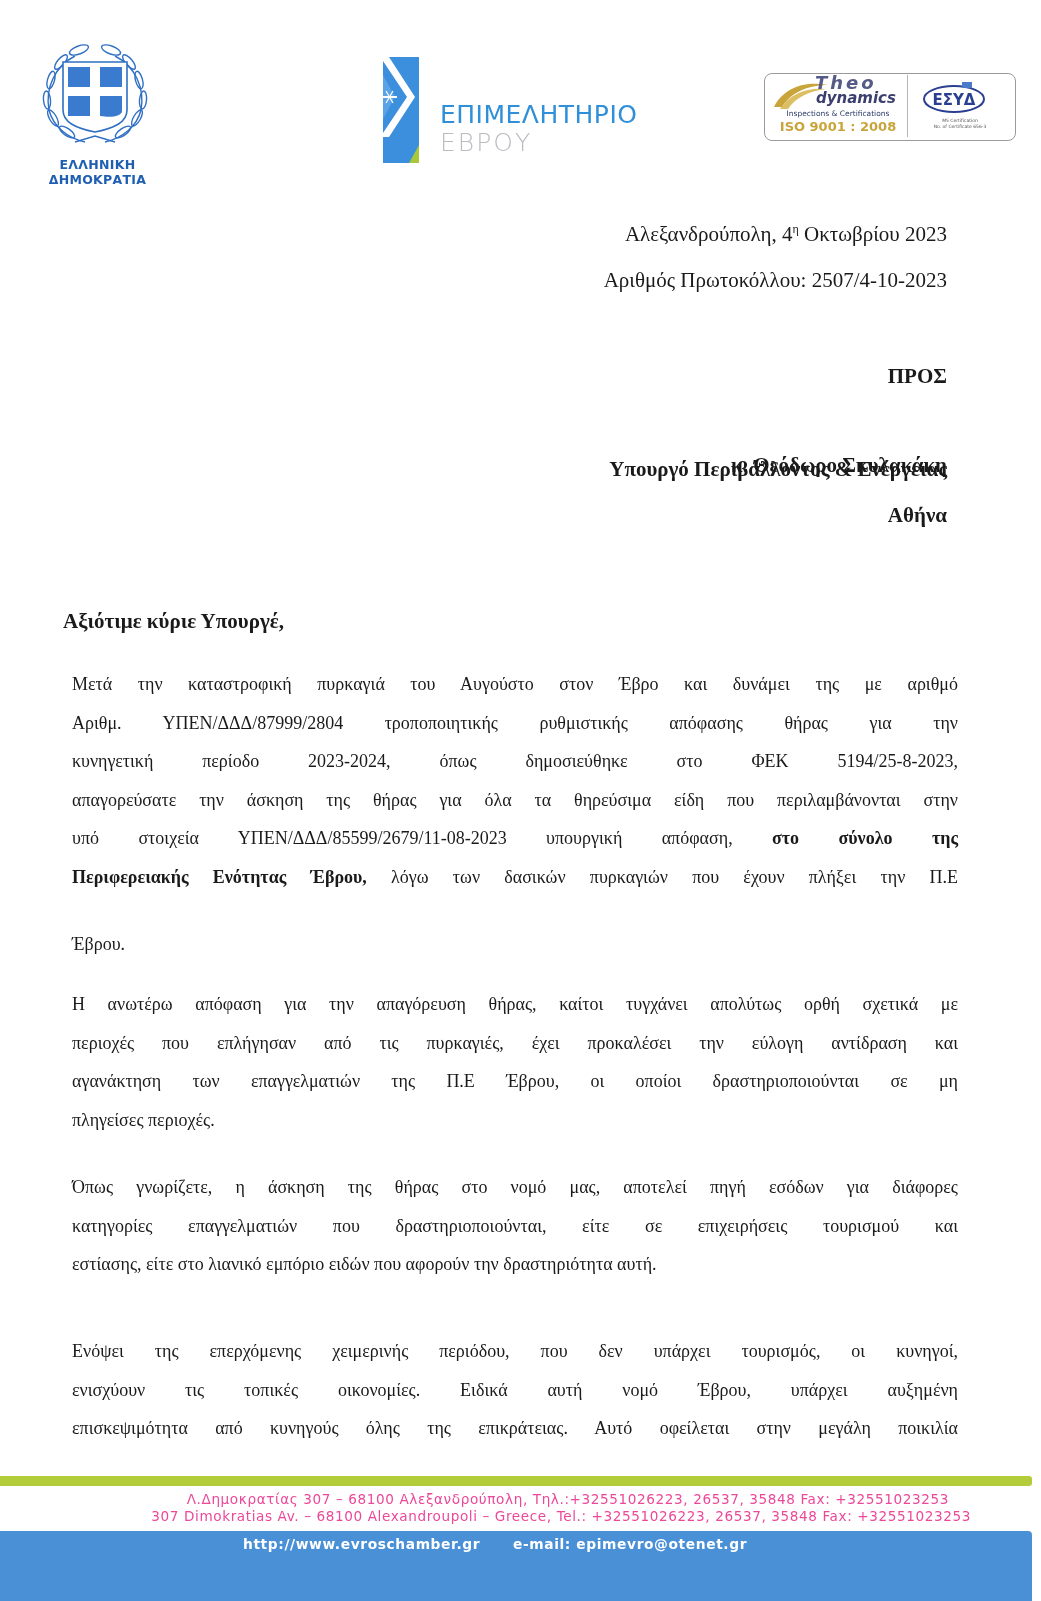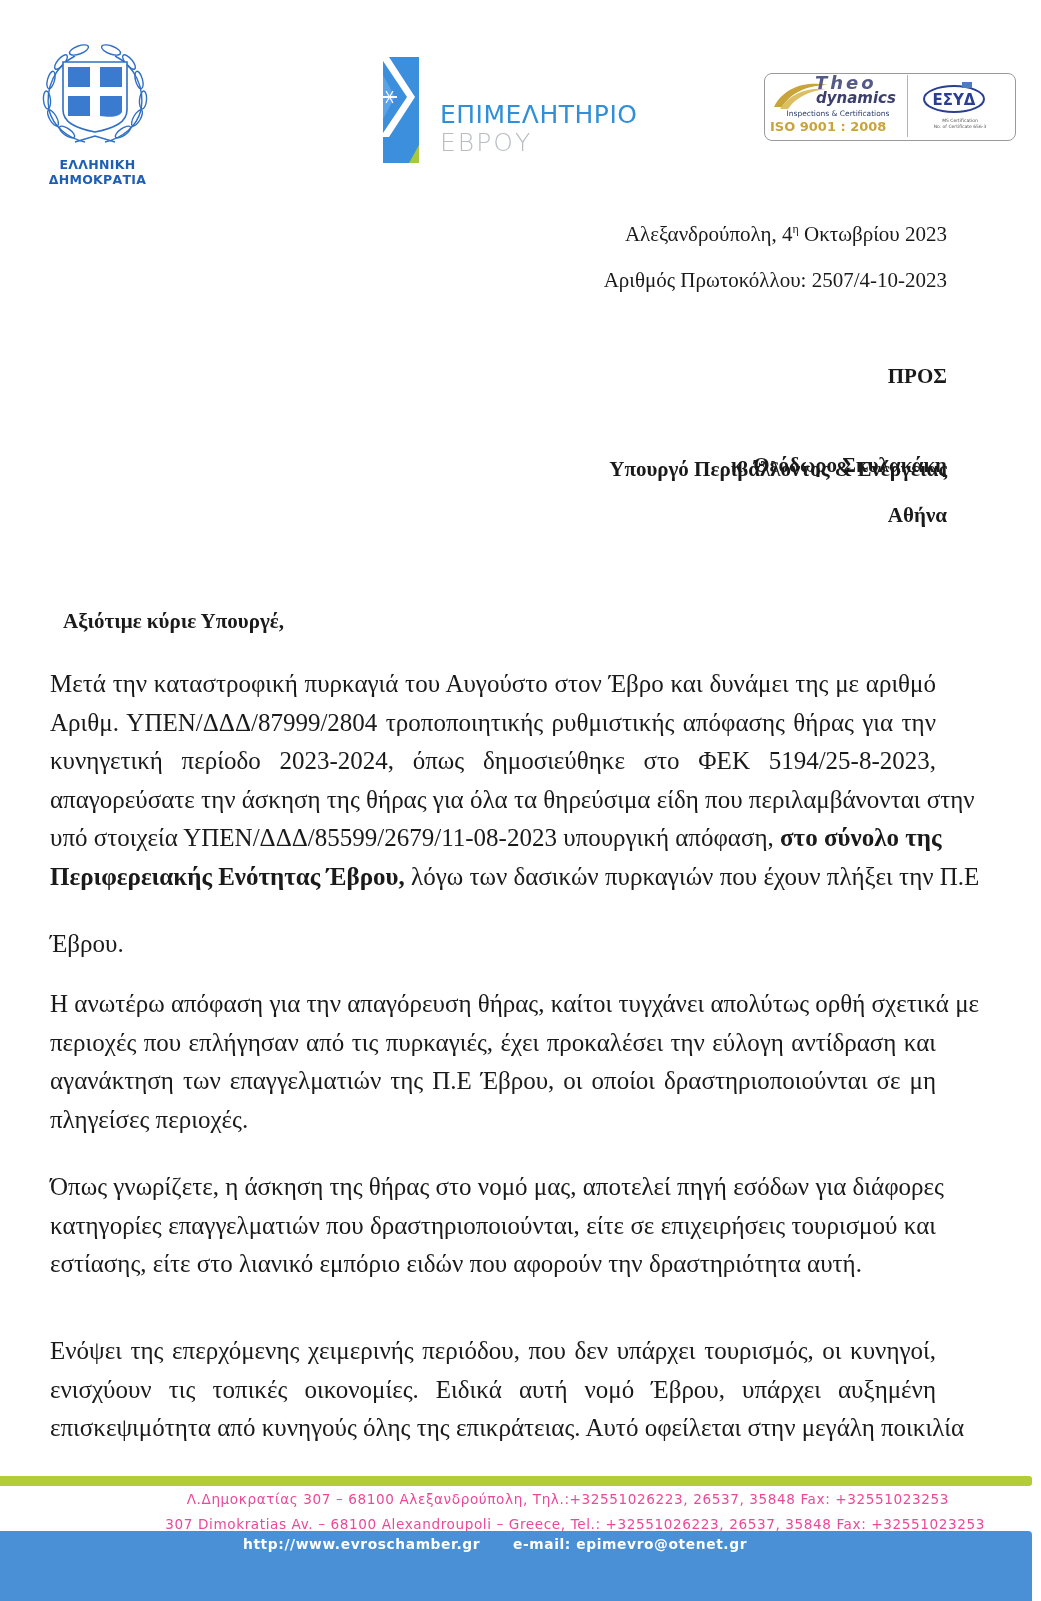--- a/index.html
+++ b/index.html
@@ -21,55 +21,55 @@
   .cert-box { position: absolute; left: 764px; top: 73px; width: 250px; height: 66px;
               border: 1px solid #9a9a9a; border-radius: 8px; }
   .cert-sep { position: absolute; left: 907px; top: 75px; width: 1px; height: 62px; background: #b5b5b5; }
   .theo-swoosh { position: absolute; left: 770px; top: 77px; width: 60px; height: 36px; }
   .theo { position: absolute; left: 815px; top: 72px; font-family: "DejaVu Sans", sans-serif;
           font-size: 18px; font-weight: bold; font-style: italic; color: #555a86; letter-spacing: 3px; }
   .dynamics { position: absolute; left: 816px; top: 89px; font-family: "DejaVu Sans", sans-serif;
               font-size: 15px; font-weight: bold; font-style: italic; color: #3b3f6e; }
   .inspections { position: absolute; left: 770px; top: 109px; width: 136px; text-align: center;
                  font-family: "DejaVu Sans", sans-serif; font-size: 7.5px; color: #2a3a6a; }
-  .iso { position: absolute; left: 770px; top: 119px; width: 136px; text-align: left;
+  .iso { position: absolute; left: 770px; top: 119px; width: 136px; text-align: center;
          font-family: "DejaVu Sans", sans-serif; font-size: 13px; color: #c9a43a; font-weight: bold; }
   .esyd-logo { position: absolute; left: 922px; top: 82px; width: 64px; height: 32px; }
   .esyd-cert { position: absolute; left: 910px; top: 118px; width: 100px; text-align: center;
                font-family: "DejaVu Sans", sans-serif; font-size: 4.5px; line-height: 6px; color: #555; }
 
   
   .right { position: absolute; right: 94px; text-align: right; white-space: nowrap; font-size: 21px; }
   .meta-place { top: 222px; }
   .meta-protocol { top: 268px; }
   .meta-place sup { font-size: 12px; vertical-align: 8px; }
   .to-label { top: 364px; font-weight: bold; }
   .to-name { top: 410px; font-weight: bold; margin-top: 43px; }
   .to-title { top: 457px; font-weight: bold; }
   .to-city { top: 503px; font-weight: bold; }
 
   
   .salutation { position: absolute; left: 63px; top: 609px; font-size: 21px; font-weight: bold; }
-  .para { position: absolute; left: 50px; width: 886px; font-size: 25px; line-height: 38.5px;
+  .para { position: absolute; left: 72px; width: 886px; font-size: 18px; line-height: 38.5px;
           text-align: justify; }
   .para .ln { display: block; text-align: justify; text-align-last: justify; height: 38.5px; white-space: nowrap; }
   .para .ln.last { text-align-last: left; }
   .p1 { top: 665px; }
   .p1b { top: 925px; }
   .p2 { top: 985px; }
   .p3 { top: 1168px; }
   .p4 { top: 1332px; }
   b { font-weight: bold; }
 
   
   .footer-green { position: absolute; left: 0; top: 1476px; width: 1032px; height: 10px; background: #b3cd3a; border-radius: 0 3px 3px 0; }
   .footer-addr-gr, .footer-addr-en { position: absolute; right: 92px; white-space: nowrap;
        font-family: "DejaVu Sans", sans-serif; font-size: 13.6px; color: #ec4899; letter-spacing: 0.6px; }
   .footer-addr-gr { top: 1491px; }
-  .footer-addr-en { top: 1508px; right: 56px; margin-top: 8px; }
+  .footer-addr-en { top: 1508px; right: 70px; }
   .footer-blue { position: absolute; left: 0; top: 1531px; width: 1032px; height: 70px; background: #4a90d6; border-radius: 0 4px 0 0; }
   .footer-web { position: absolute; left: 243px; top: 1536px; font-family: "DejaVu Sans", sans-serif;
                 font-size: 13.8px; font-weight: bold; color: #ffffff; letter-spacing: 0.6px; white-space: nowrap; }
   .footer-mail { position: absolute; left: 513px; top: 1536px; font-family: "DejaVu Sans", sans-serif;
                  font-size: 13.8px; font-weight: bold; color: #ffffff; letter-spacing: 0.6px; white-space: nowrap; }
 </style>
 </head>
 <body>
 
 <svg class="emblem" viewBox="0 0 120 112">

